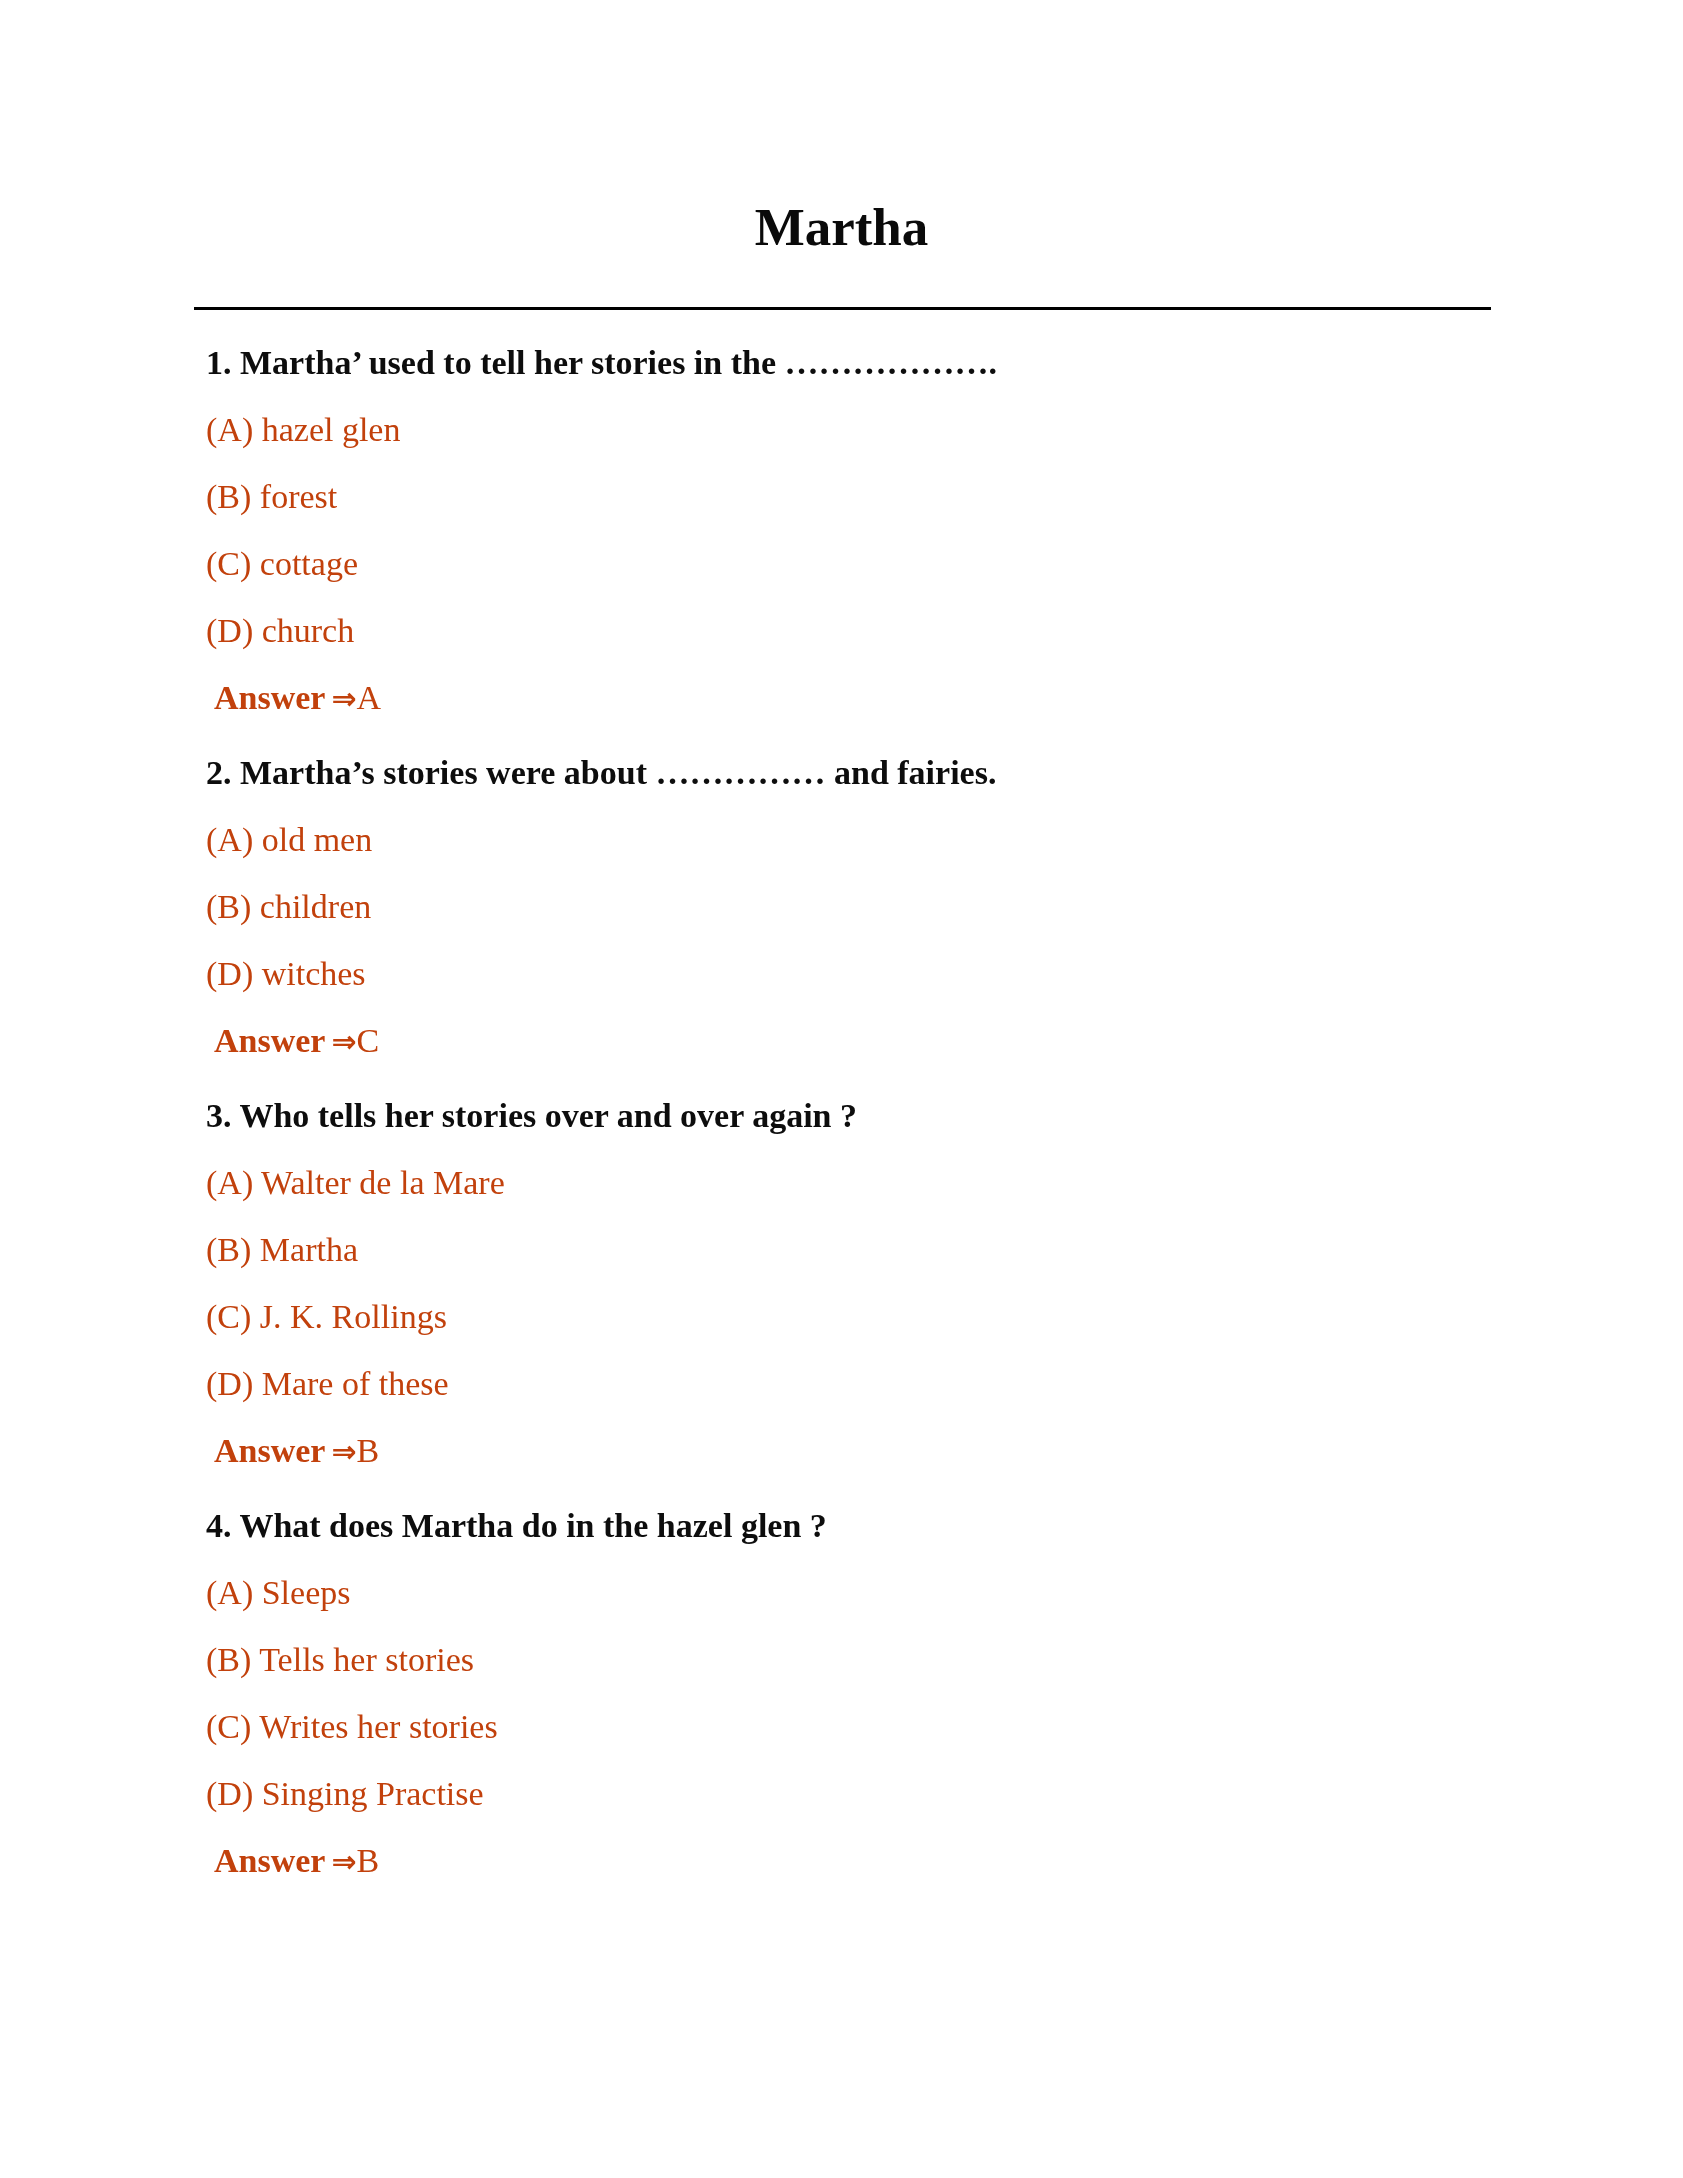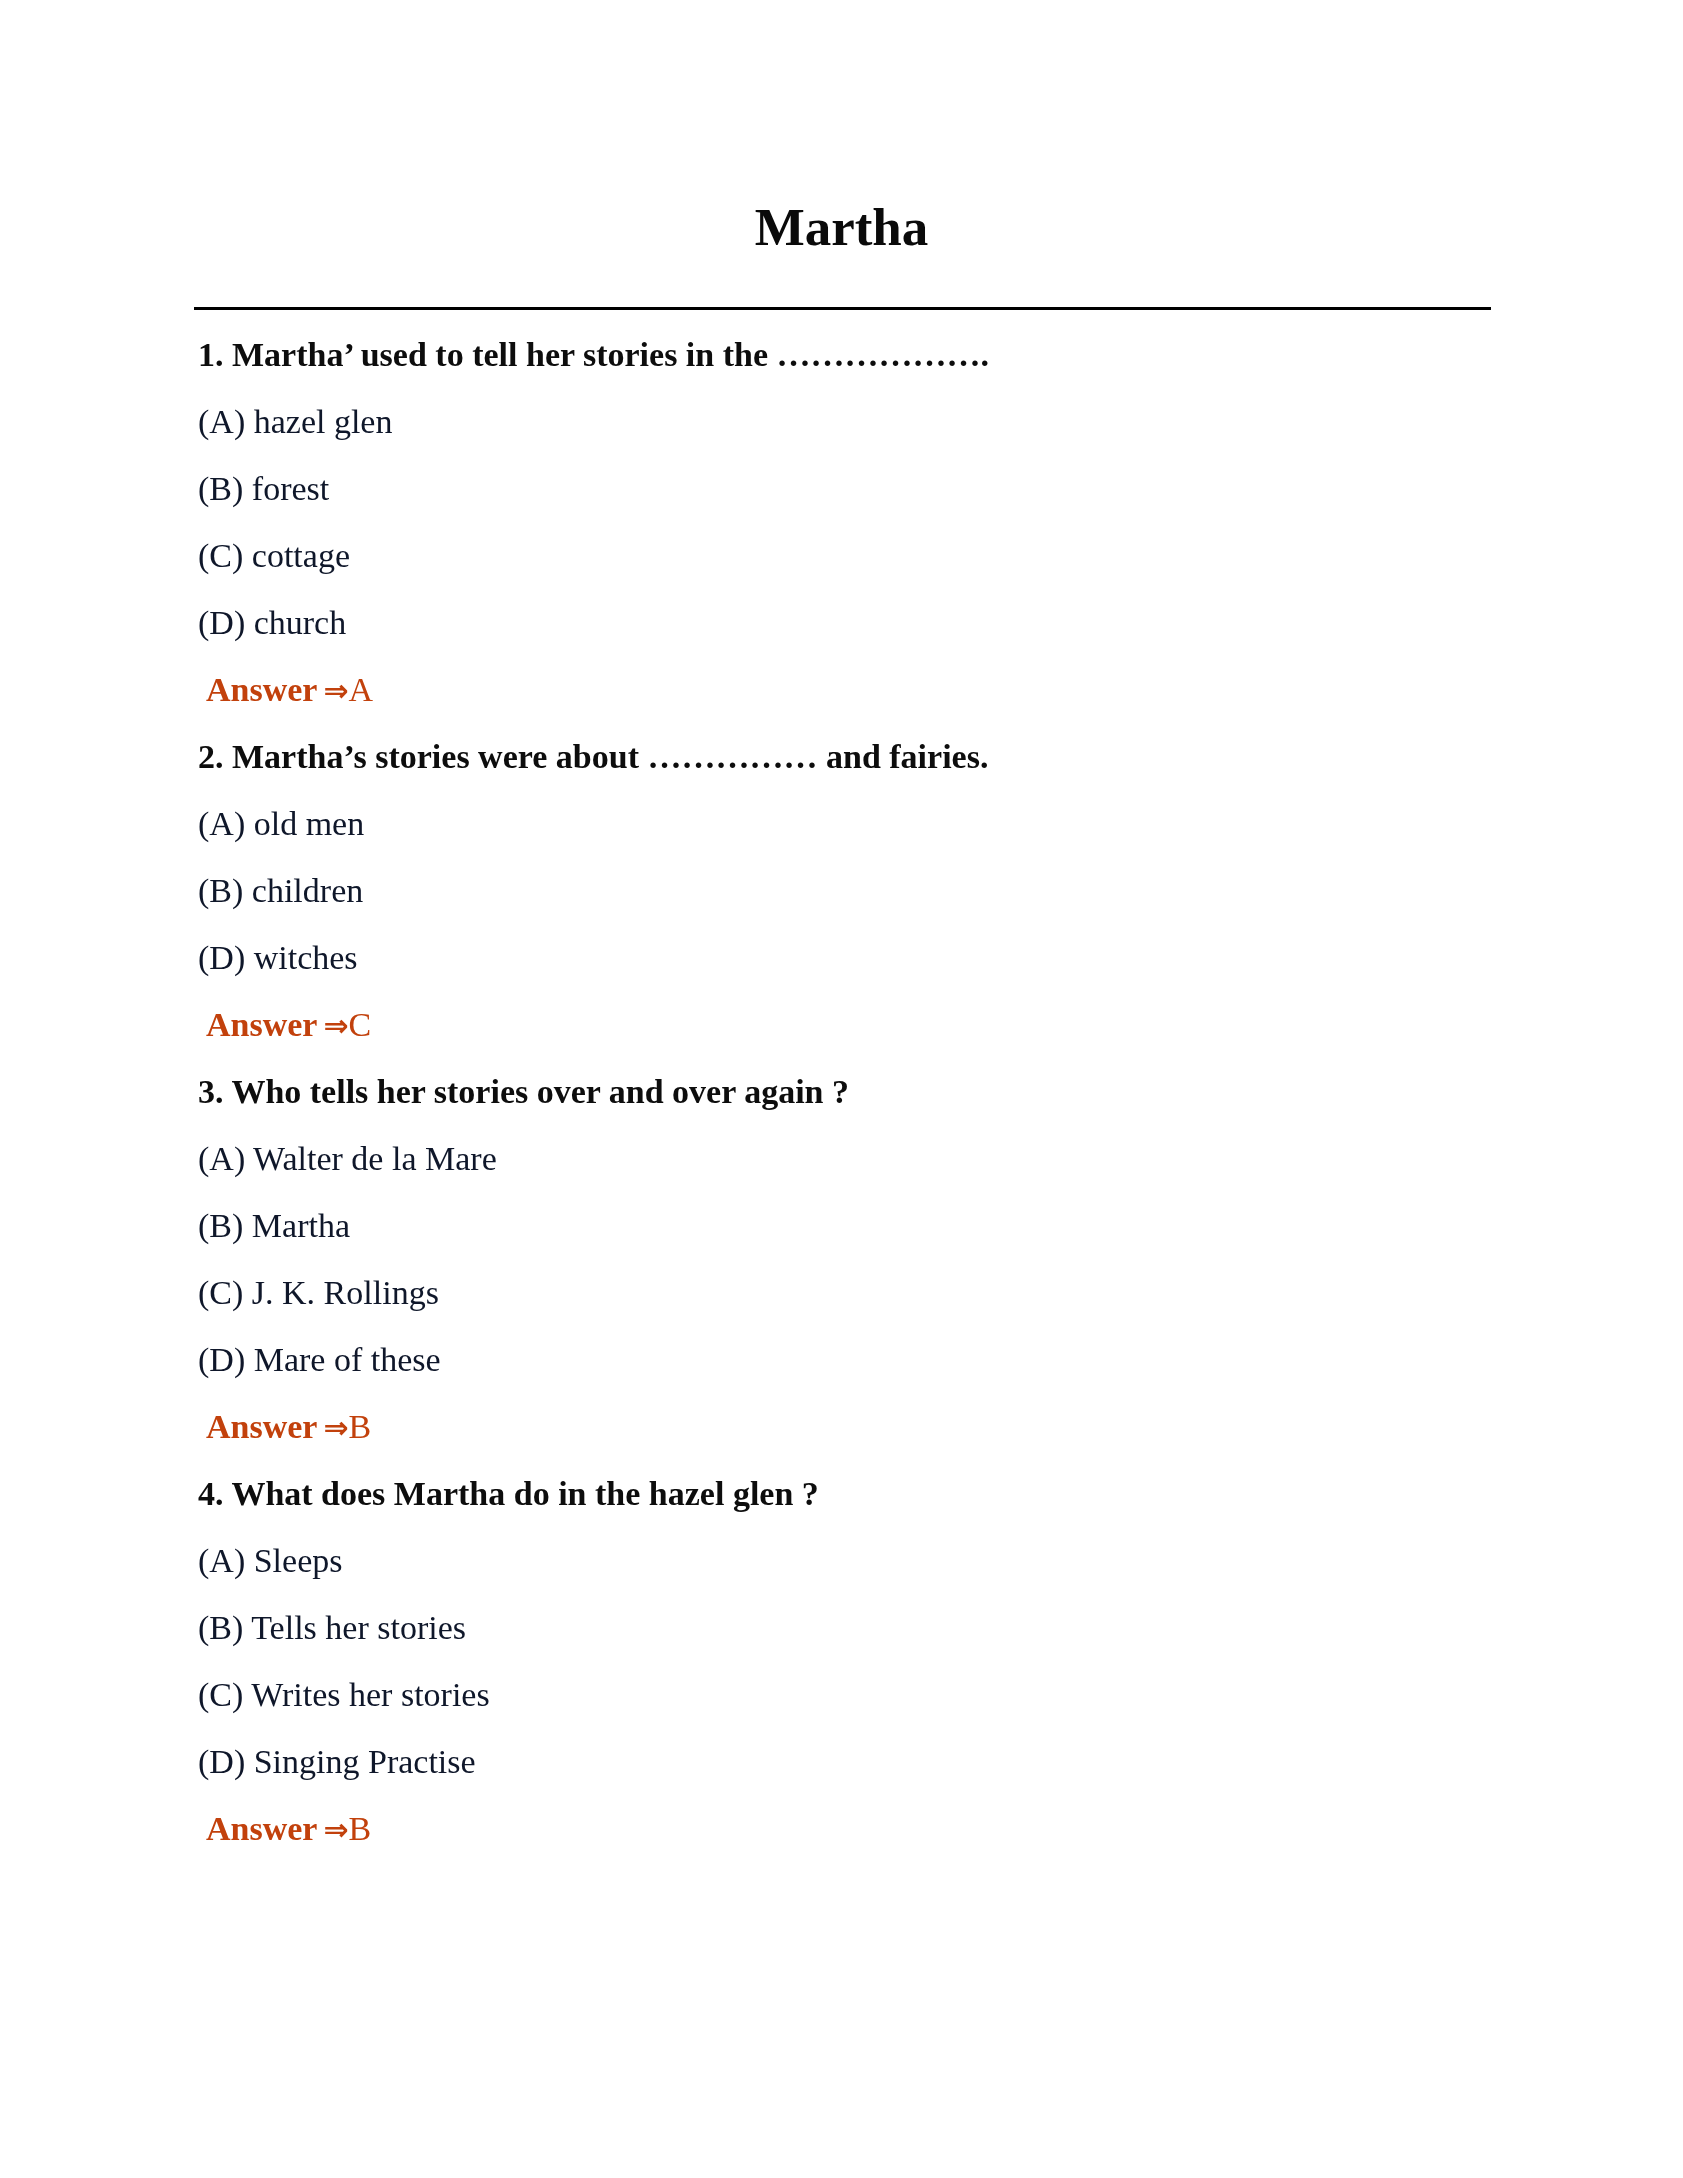--- a/index.html
+++ b/index.html
@@ -37,35 +37,35 @@
       border: 0;
       margin: 0;
     }
     .content {
       position: absolute;
       left: 198px;
       top: 335px;
       width: 1287px;
     }
     .qblock {
-      margin: 0;
+      margin: 8px;
     }
     .line {
       height: 67px;
       font-size: 34px;
       line-height: 40px;
       white-space: nowrap;
     }
     .question {
       font-weight: bold;
       color: #0d0d0d;
     }
     .option {
       font-weight: normal;
-      color: #0f172a;
+      color: #c2410c;
     }
     .answer {
       padding-left: 8px;
       color: #c2410c;
     }
     .answer-label {
       font-weight: bold;
     }
     .answer-arrow {
       font-weight: bold;

